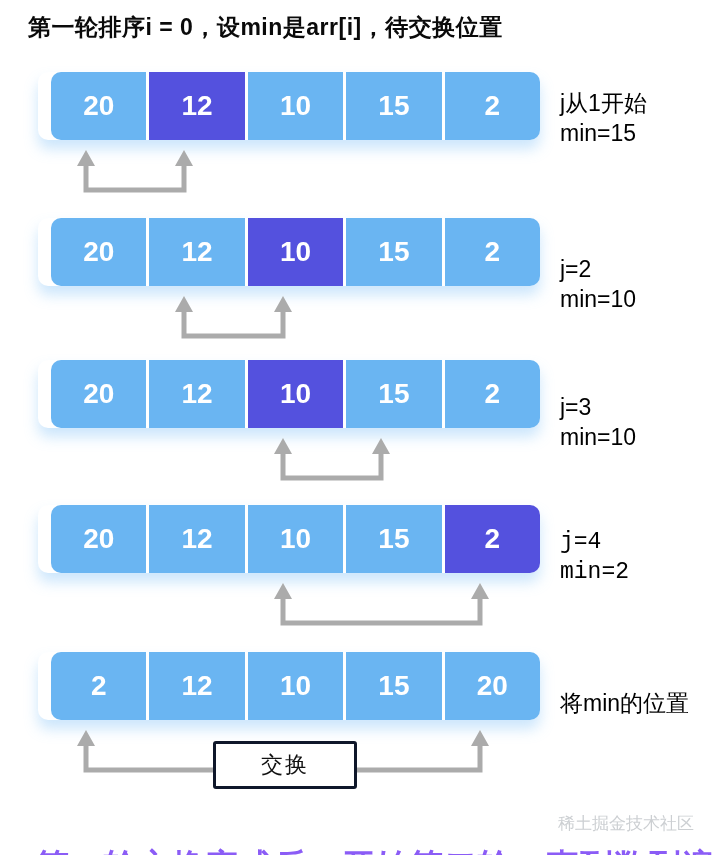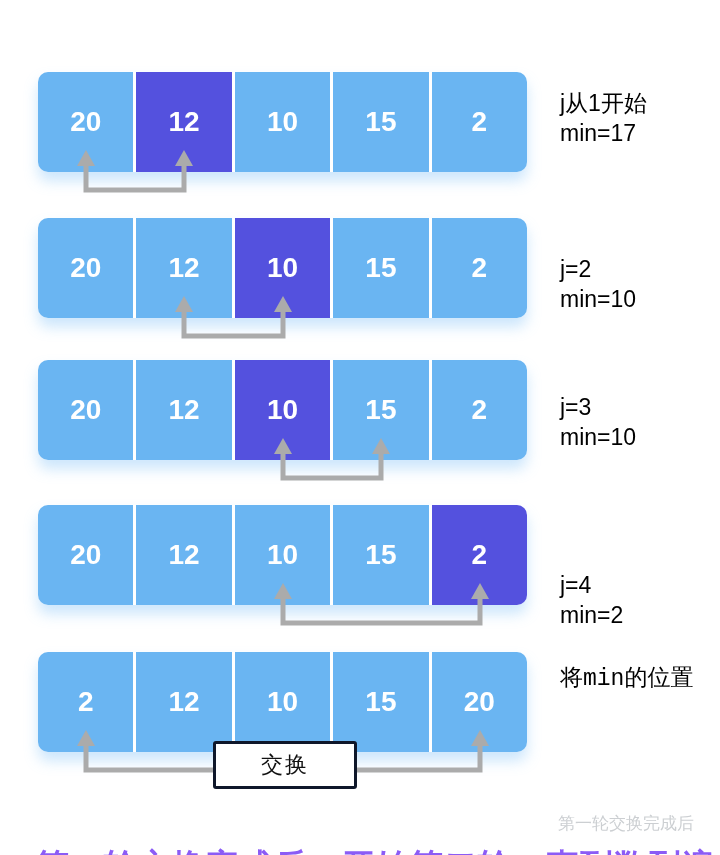--- a/index.html
+++ b/index.html
@@ -2,47 +2,48 @@
 <html><head>
 <meta charset="utf-8">
 <style>
   html,body{margin:0;padding:0;}
   body{width:720px;height:855px;background:#ffffff;position:relative;overflow:hidden;
        font-family:"Liberation Sans","DejaVu Sans",sans-serif;}
   .stage{position:absolute;inset:0;width:720px;height:855px;}
   .title{position:absolute;left:28px;top:12px;font-size:23px;font-weight:700;color:#0a0a0a;letter-spacing:0.5px;white-space:nowrap;}
   .footer{position:absolute;left:36px;top:804px;font-size:33px;font-weight:700;color:#8b5cf6;letter-spacing:1px;white-space:nowrap;margin-top:40px;}
   .watermark{position:absolute;left:558px;top:812px;font-size:17px;color:#9aa0a6;opacity:0.5;white-space:nowrap;}
-  .array-row{position:absolute;left:38px;width:489px;height:100px;display:flex;gap:3px;
-             border-radius:10px;box-shadow:0 9px 14px rgba(110,183,245,0.35);}
+  .array-row{position:absolute;left:38px;width:489px;height:68px;display:flex;gap:3px;
+             border-radius:10px;box-shadow:0 9px 14px rgba(110,183,245,0.35);padding-left:13px;}
   .cell{flex:1;display:flex;align-items:center;justify-content:center;
         color:#ffffff;font-size:28px;font-weight:700;}
   .cell:first-child{border-top-left-radius:10px;border-bottom-left-radius:10px;}
   .cell:last-child{border-top-right-radius:10px;border-bottom-right-radius:10px;}
   .note{position:absolute;left:560px;font-size:23px;color:#000;line-height:30px;white-space:nowrap;margin-top:28px;}
   .arrow-svg{position:absolute;left:0;width:540px;height:46px;}
   .swap-box{position:absolute;left:213px;top:741px;width:138px;height:42px;background:#ffffff;
             border:3px solid #0f172a;border-radius:3px;display:flex;align-items:center;justify-content:center;
             font-size:22px;color:#111;z-index:5;letter-spacing:2px;}
 </style>
 </head>
 <body>
 
 <div class="stage">
+  <div class="title">第一轮排序i = 0，设min是arr[i]，待交换位置</div>
   <div id="steps">
       <div class="array-row" style="top: 72px;">
         <div class="cell" style="background: rgb(106, 181, 242);">20</div>
         <div class="cell" style="background: rgb(84, 81, 222);">12</div>
         <div class="cell" style="background: rgb(106, 181, 242);">10</div>
         <div class="cell" style="background: rgb(106, 181, 242);">15</div>
         <div class="cell" style="background: rgb(106, 181, 242);">2</div>
       </div>
       <div class="note" style="top: 60px;">
         <div>j从1开始</div>
-        <div>min=17</div>
+        <div>min=15</div>
       </div>
       <svg class="arrow-svg" viewBox="0 0 540 46" style="top: 150px;">
         <polyline points="86,12 86,40 184,40 184,12" fill="none" stroke="#ababab" stroke-width="5"></polyline>
         <polygon points="77,16 95,16 86,0" fill="#ababab"></polygon>
         <polygon points="175,16 193,16 184,0" fill="#ababab"></polygon>
       </svg>
       <div class="array-row" style="top: 218px;">
         <div class="cell" style="background: rgb(106, 181, 242);">20</div>
         <div class="cell" style="background: rgb(106, 181, 242);">12</div>
         <div class="cell" style="background: rgb(84, 81, 222);">10</div>
@@ -74,41 +75,41 @@
         <polygon points="274,16 292,16 283,0" fill="#ababab"></polygon>
         <polygon points="372,16 390,16 381,0" fill="#ababab"></polygon>
       </svg>
       <div class="array-row" style="top: 505px;">
         <div class="cell" style="background: rgb(106, 181, 242);">20</div>
         <div class="cell" style="background: rgb(106, 181, 242);">12</div>
         <div class="cell" style="background: rgb(106, 181, 242);">10</div>
         <div class="cell" style="background: rgb(106, 181, 242);">15</div>
         <div class="cell" style="background: rgb(84, 81, 222);">2</div>
       </div>
-      <div class="note" style="top: 542px;">
+      <div class="note" style="top: 499px; font-family: Liberation Mono, monospace;">
         <div>j=4</div>
         <div>min=2</div>
       </div>
       <svg class="arrow-svg" viewBox="0 0 540 46" style="top: 583px;">
         <polyline points="283,12 283,40 480,40 480,12" fill="none" stroke="#ababab" stroke-width="5"></polyline>
         <polygon points="274,16 292,16 283,0" fill="#ababab"></polygon>
         <polygon points="471,16 489,16 480,0" fill="#ababab"></polygon>
       </svg>
       <div class="array-row" style="top: 652px;">
         <div class="cell" style="background: rgb(106, 181, 242);">2</div>
         <div class="cell" style="background: rgb(106, 181, 242);">12</div>
         <div class="cell" style="background: rgb(106, 181, 242);">10</div>
         <div class="cell" style="background: rgb(106, 181, 242);">15</div>
         <div class="cell" style="background: rgb(106, 181, 242);">20</div>
       </div>
-      <div class="note" style="top: 636px; font-family: Liberation Mono, monospace;">
+      <div class="note" style="top: 660px;">
         <div>将min的位置</div>
       </div>
       <svg class="arrow-svg" viewBox="0 0 540 46" style="top: 730px;">
         <polyline points="86,12 86,40 480,40 480,12" fill="none" stroke="#ababab" stroke-width="5"></polyline>
         <polygon points="77,16 95,16 86,0" fill="#ababab"></polygon>
         <polygon points="471,16 489,16 480,0" fill="#ababab"></polygon>
       </svg>
       <div class="swap-box">交换</div>
     </div>
   <div class="footer">第一轮交换完成后，开始第二轮，直到数列遍历完成</div>
-  <div class="watermark">第一轮交换完成后</div>
+  <div class="watermark">稀土掘金技术社区</div>
 </div>
 
 </body></html>

